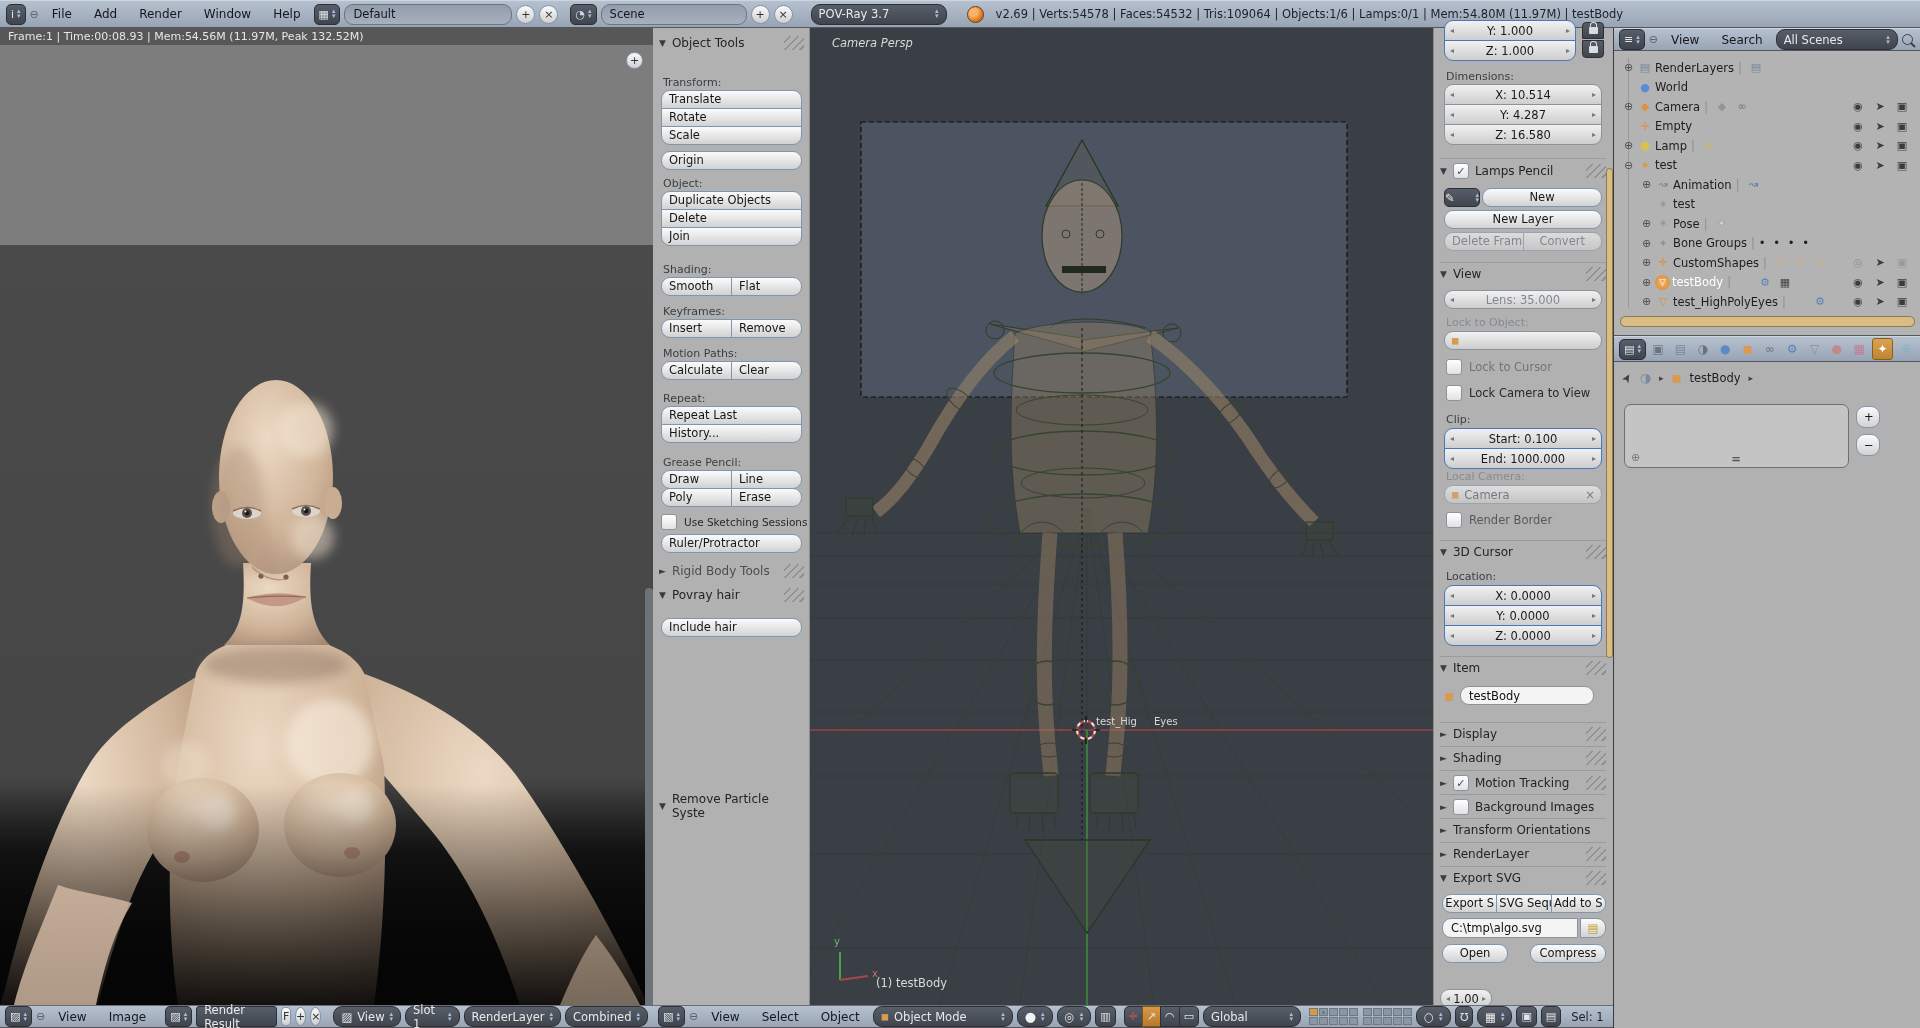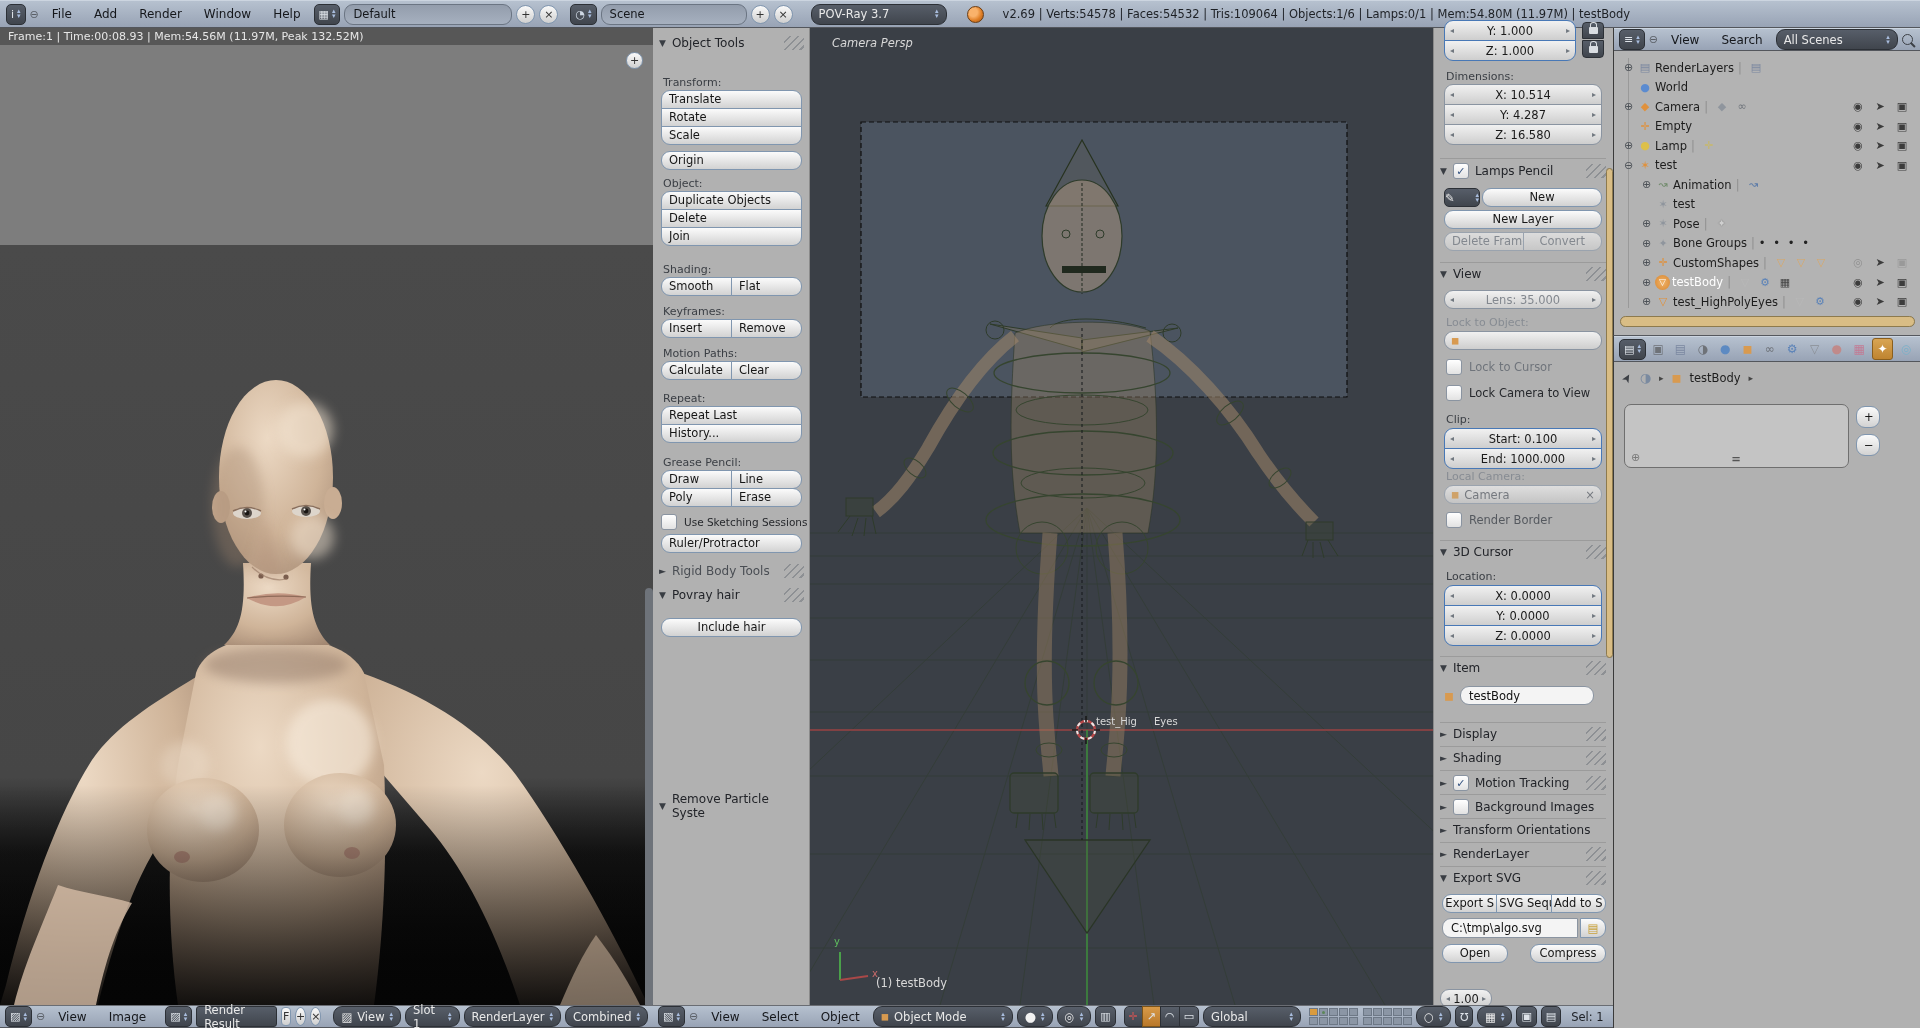--- a/index.html
+++ b/index.html
@@ -127,21 +127,21 @@
     <span class="circbtn">+</span>
     <span class="circbtn">×</span>
     <span class="dw" style="width:120px;margin-left:14px;">
         <span>POV-Ray 3.7</span>
         <span class="ud">
           <span>▴</span>
           <span>▾</span>
         </span>
       </span>
     <span style="width:15px;height:15px;border-radius:50%;margin-left:16px;flex:none;background:radial-gradient(circle at 35% 35%,#f9b26b 0 30%,#e07f26 60%,#9e5517 100%);border:1px solid #6b3c12;"></span>
-    <span style="color:#1d2025;font-size:11.5px;margin-left:15px;white-space:nowrap;">v2.69 | Verts:54578 | Faces:54532 | Tris:109064 | Objects:1/6 | Lamps:0/1 | Mem:54.80M (11.97M) | testBody</span>
+    <span style="color:#1d2025;font-size:11.5px;margin-left:8px;white-space:nowrap;">v2.69 | Verts:54578 | Faces:54532 | Tris:109064 | Objects:1/6 | Lamps:0/1 | Mem:54.80M (11.97M) | testBody</span>
   </div>
 
   <div class="abs" style="left:0;top:28px;width:653px;height:869px;background:#0369a1;border-right:1px solid #3a3a3a;">
     <div class="abs" style="left:0;top:0;width:653px;height:17px;background:#575757;color:#e6e6e6;font-size:11px;line-height:17px;padding-left:8px;">Frame:1 | Time:00:08.93 | Mem:54.56M (11.97M, Peak 132.52M)</div>
     <div class="abs" style="left:0;top:17px;width:653px;height:200px;background:#7d7d7d;"></div>
     <span class="circbtn abs" style="left:626px;top:24px;">+</span>
 
     <svg class="abs" style="left:0;top:217px;" width="653" height="760" viewBox="0 0 653 760">
       <defs>
         <radialGradient id="skin" cx="42%" cy="30%" r="90%">
@@ -328,21 +328,21 @@
     <div class="abs phead" style="left:6px;top:536px;width:145px;color:#4a4e54;">
       <span class="tri">►</span>
       <span>Rigid Body Tools</span>
       <span class="grip" style="position:static;margin-left:auto;"></span>
     </div>
     <div class="abs phead" style="left:6px;top:560px;width:145px;">
       <span class="tri">▼</span>
       <span>Povray hair</span>
       <span class="grip" style="position:static;margin-left:auto;"></span>
     </div>
-    <div class="btn abs" style="left:8px;top:590px;width:141px;text-align:center;">Include hair</div>
+    <div class="btn abs" style="left:8px;top:590px;width:141px;">Include hair</div>
     <div class="abs phead" style="left:6px;top:764px;width:145px;">
       <span class="tri">▼</span>
       <span>Remove Particle Syste</span>
     </div>
   </div>
 
   <div class="abs" style="left:810px;top:28px;width:623px;height:977px;background:#3a3f46;overflow:hidden;">
     <svg width="623" height="977" viewBox="0 0 623 977">
 
       <rect x="51" y="94" width="486" height="275" fill="#4b5460" stroke="#0e0e0e" stroke-width="1.2" stroke-dasharray="5,3"></rect>

